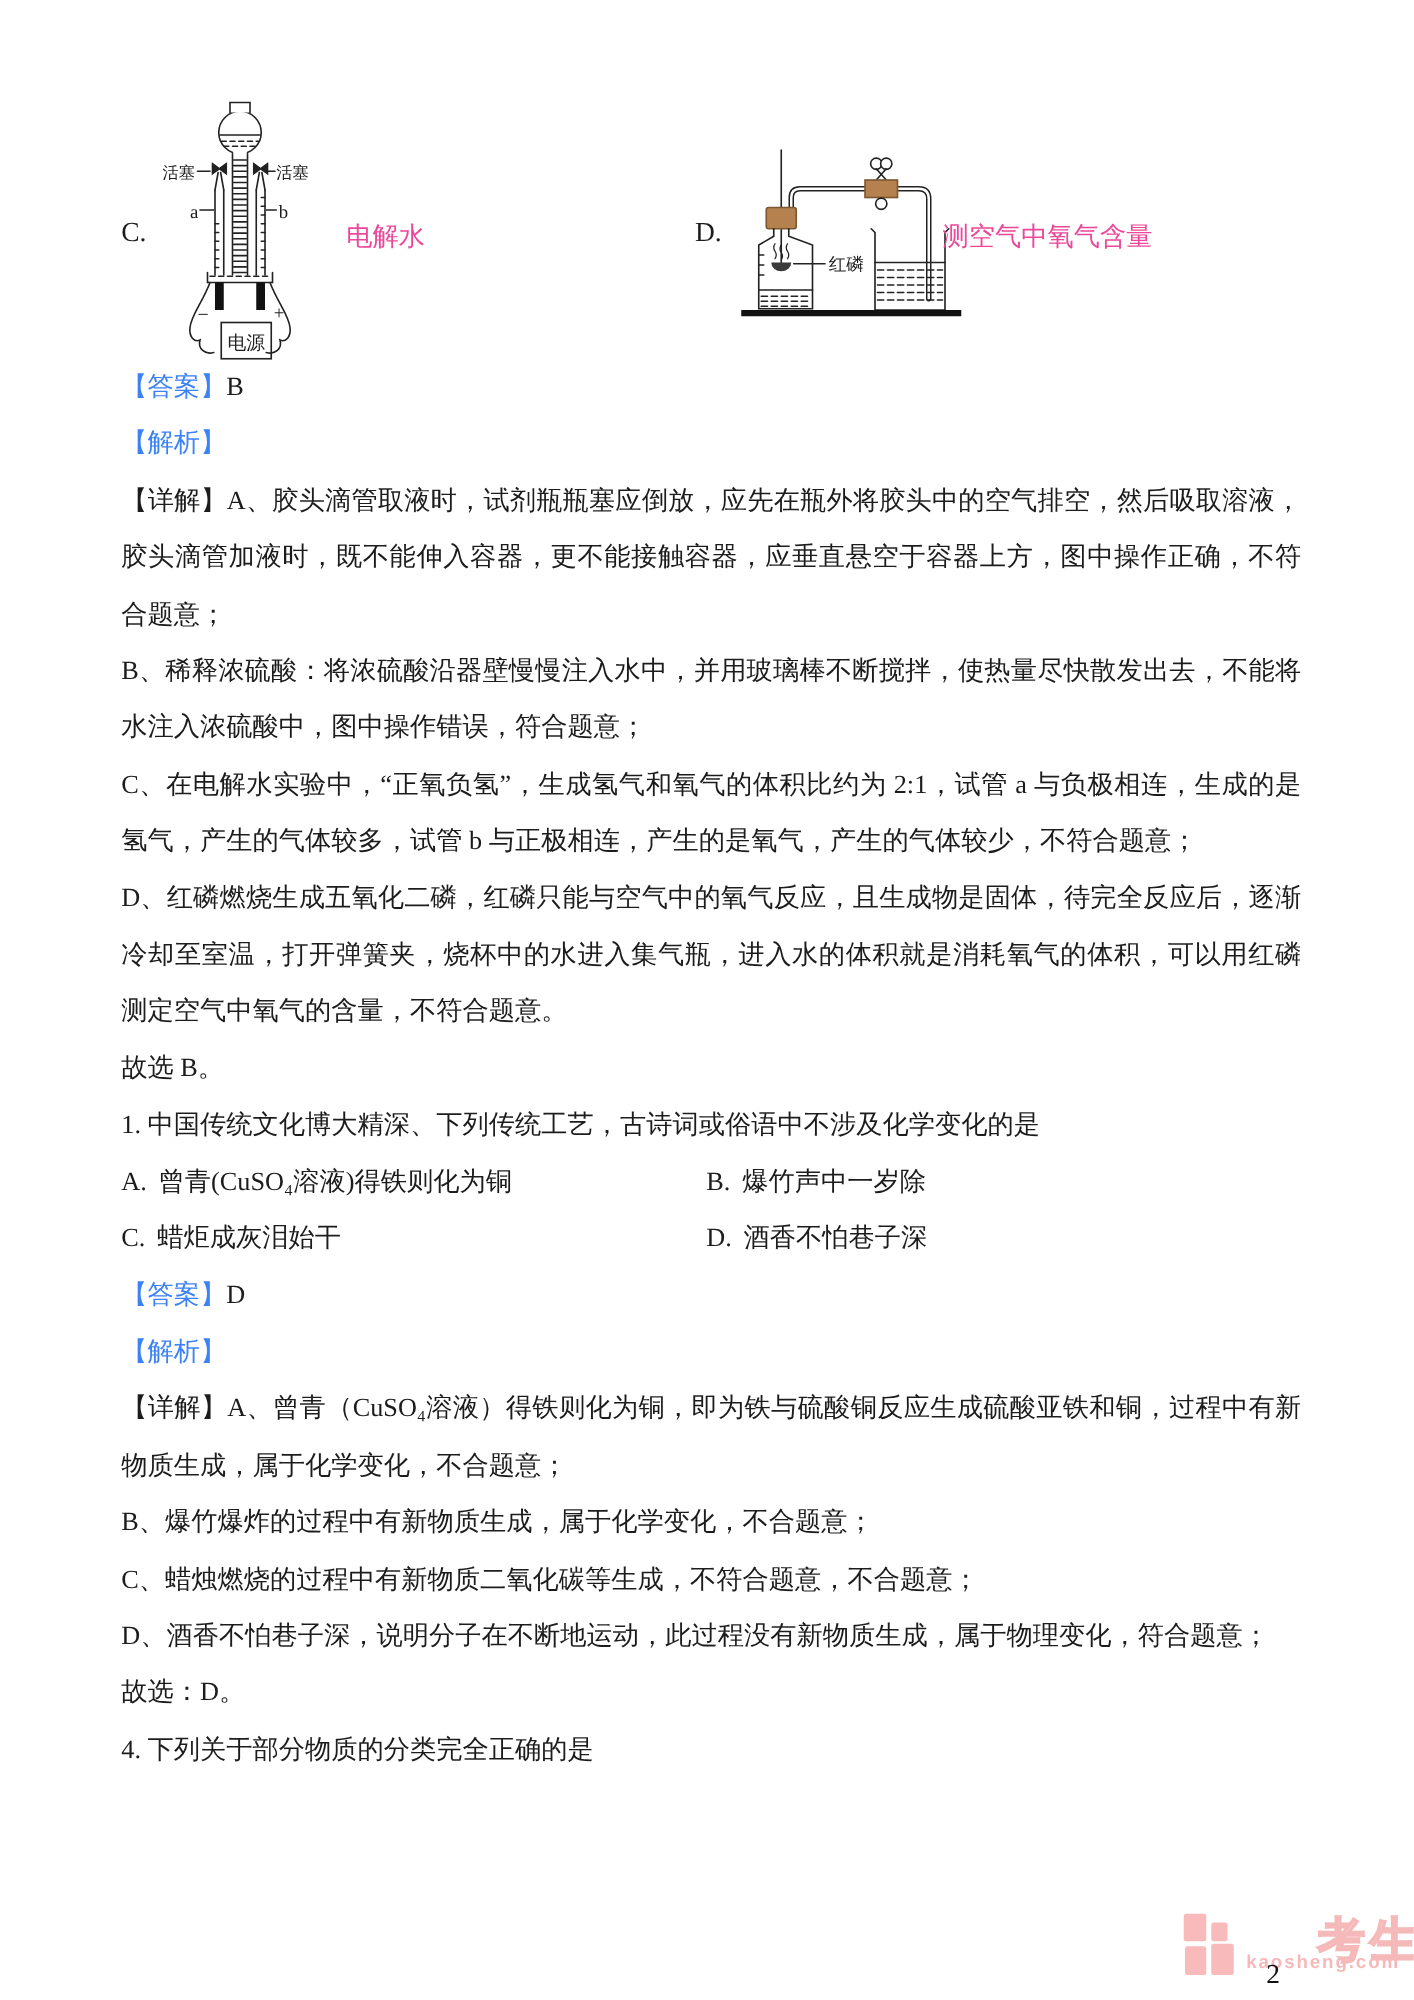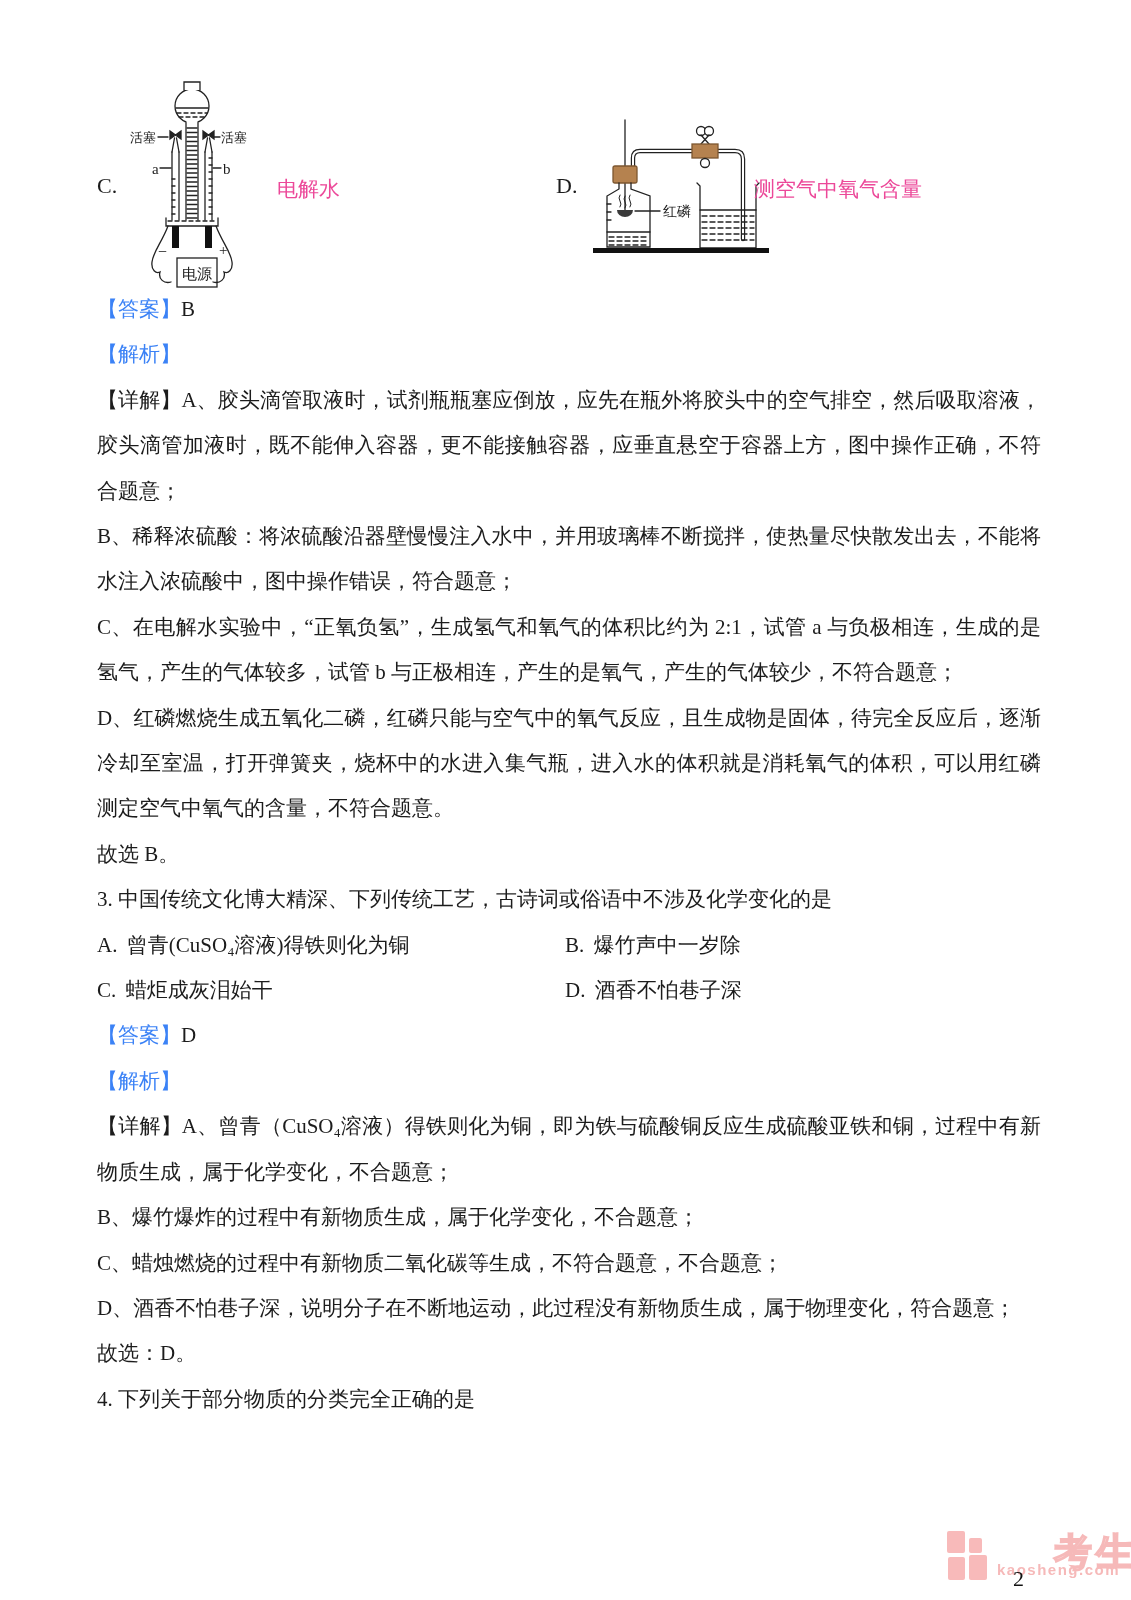--- a/index.html
+++ b/index.html
@@ -139,21 +139,21 @@
   <p class="line"><span class="marker">【答案】</span><span>B</span></p>
 
   <p class="line"><span class="marker">【解析】</span></p>
 
   <p class="para">【详解】A、胶头滴管取液时，试剂瓶瓶塞应倒放，应先在瓶外将胶头中的空气排空，然后吸取溶液，胶头滴管加液时，既不能伸入容器，更不能接触容器，应垂直悬空于容器上方，图中操作正确，不符合题意；</p>
   <p class="para">B、稀释浓硫酸：将浓硫酸沿器壁慢慢注入水中，并用玻璃棒不断搅拌，使热量尽快散发出去，不能将水注入浓硫酸中，图中操作错误，符合题意；</p>
   <p class="para">C、在电解水实验中，“正氧负氢”，生成氢气和氧气的体积比约为 2:1，试管 a 与负极相连，生成的是氢气，产生的气体较多，试管 b 与正极相连，产生的是氧气，产生的气体较少，不符合题意；</p>
   <p class="para">D、红磷燃烧生成五氧化二磷，红磷只能与空气中的氧气反应，且生成物是固体，待完全反应后，逐渐冷却至室温，打开弹簧夹，烧杯中的水进入集气瓶，进入水的体积就是消耗氧气的体积，可以用红磷测定空气中氧气的含量，不符合题意。</p>
   <p class="line">故选 B。</p>
 
-  <p class="line">3. 中国传统文化博大精深、下列传统工艺，古诗词或俗语中不涉及化学变化的是</p>
+  <p class="line">1. 中国传统文化博大精深、下列传统工艺，古诗词或俗语中不涉及化学变化的是</p>
 
   <div class="opt-row">
     <span class="opt"><span class="key">A.</span><span>曾青(CuSO₄溶液)得铁则化为铜</span></span>
     <span class="opt col2"><span class="key">B.</span><span>爆竹声中一岁除</span></span>
   </div>
   <div class="opt-row">
     <span class="opt"><span class="key">C.</span><span>蜡炬成灰泪始干</span></span>
     <span class="opt col2"><span class="key">D.</span><span>酒香不怕巷子深</span></span>
   </div>
 

